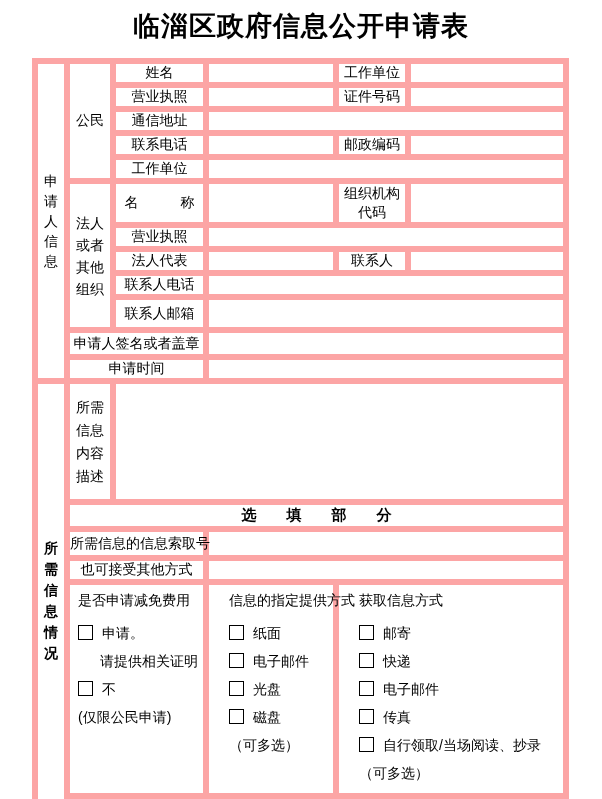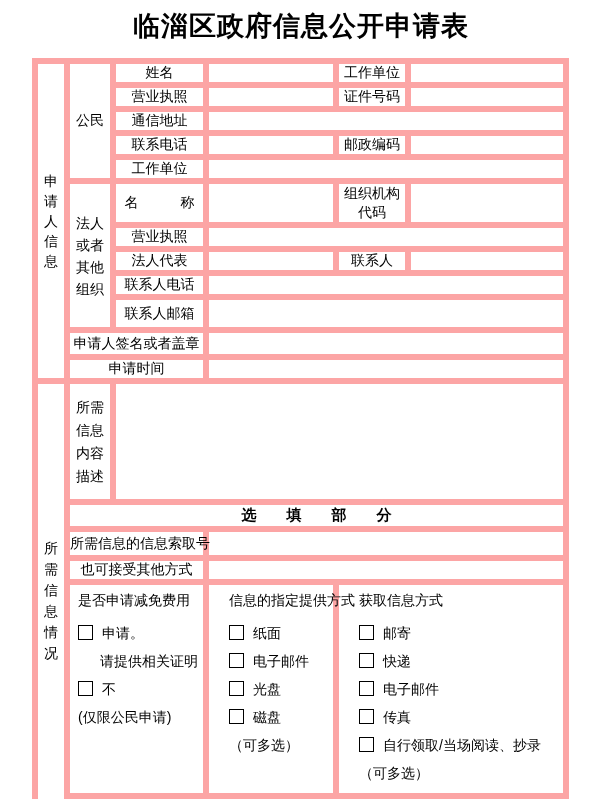--- a/index.html
+++ b/index.html
@@ -14,21 +14,21 @@
   table.form {
     position:absolute; top:58px; left:32px;
     border-collapse:collapse; table-layout:fixed; width:531px;
     border:2px solid #000;
   }
   td { border:6px solid #fca5a5; padding:0; font-size:14px; vertical-align:middle; }
   td.lbl { text-align:center; white-space:nowrap; }
   td.wraplbl { text-align:center; line-height:19px; }
   td.val { background:#fff; }
   .vtext { width:1.2em; margin:0 auto; line-height:20px; text-align:center; word-break:break-all; }
-  .vtext.s2 { line-height:21px; }
+  .vtext.s2 { line-height:21px;font-weight:bold; }
   .blk2 { width:2em; margin:0 auto; line-height:22px; text-align:center; word-break:break-all; }
   .blk2.desc { line-height:23px; }
   td.center { text-align:center; }
   td.optional-hdr { text-align:center; font-weight:bold; font-size:15px; }
   td.topcell { vertical-align:top; }
   .optcol {
     display:flex; flex-direction:column; height:100%; box-sizing:border-box;
     padding:7px 2px 12px 8px;
     gap:6px;
   }

